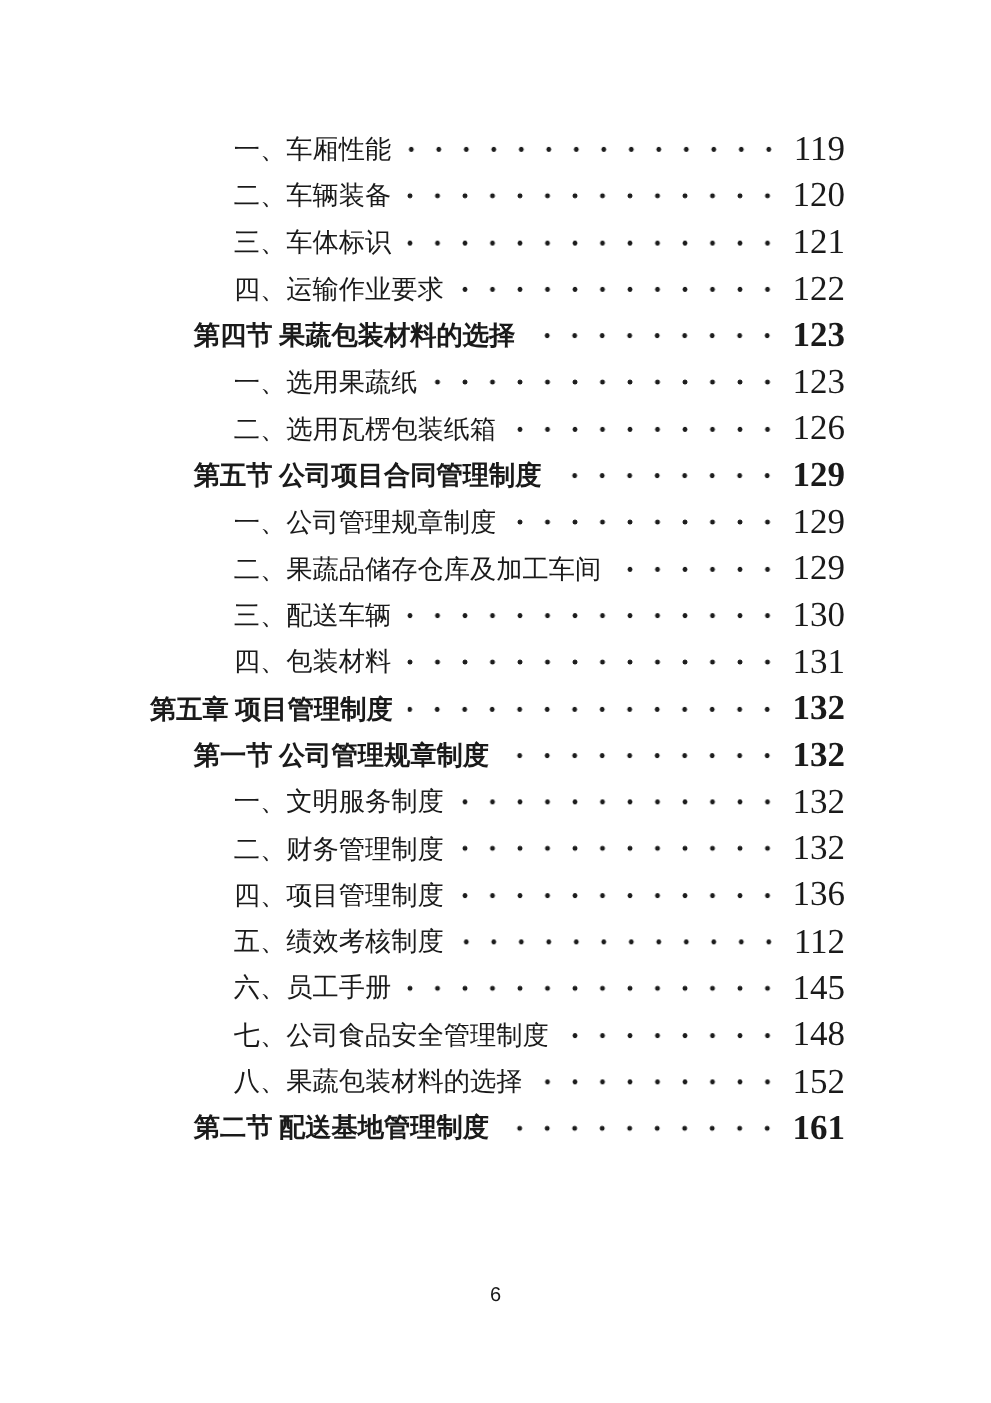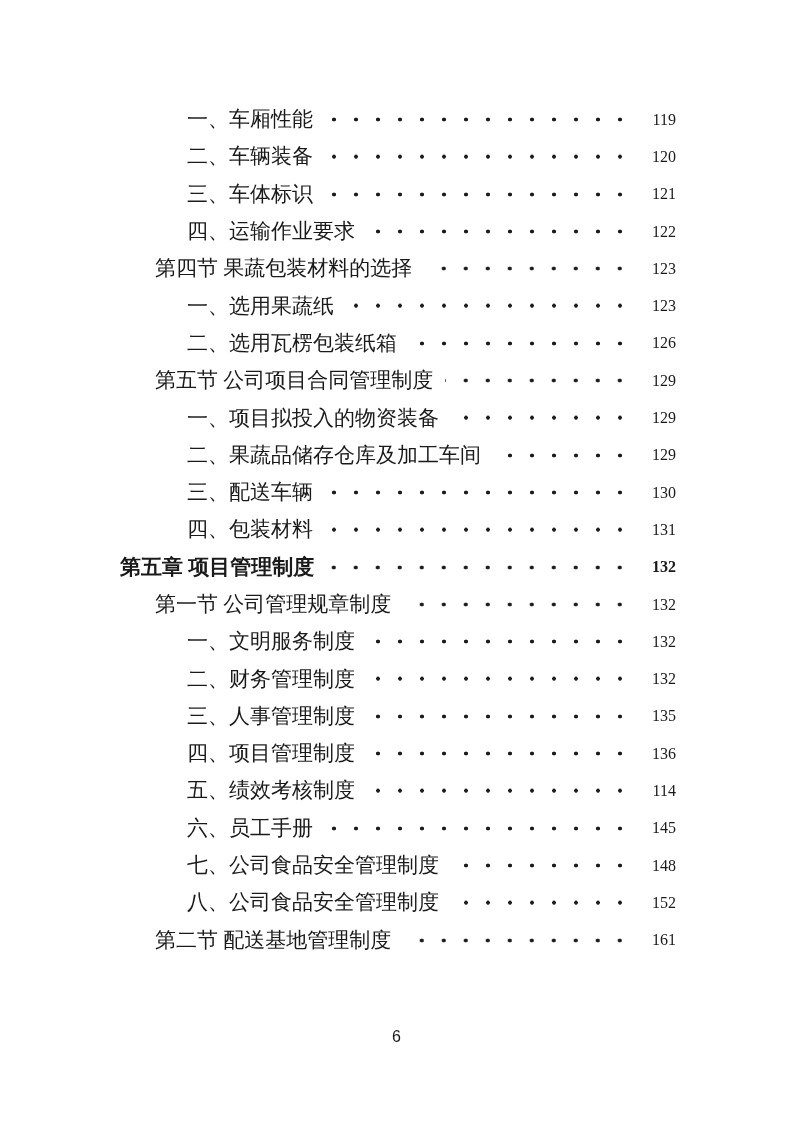--- a/index.html
+++ b/index.html
@@ -22,42 +22,42 @@
     top: 101px;
     width: 556px;
   }
   .row {
     display: flex;
     align-items: center;
     height: 37.3px;
     font-size: 21px;
     line-height: 1;
   }
-  .row.level-2 { padding-left: 35px; }
+  .row.level-2 { padding-left: 35px; font-weight: bold; }
   .row.level-3 { padding-left: 67px; }
   .row.bold { font-weight: bold; }
   .label {
     white-space: pre;
     flex: 0 0 auto;
     text-align: center;
   }
   .dots {
     flex: 1 1 auto;
     align-self: stretch;
     margin: 0 9px 0 12px;
     background-image: radial-gradient(circle, #1c1c1c 1.7px, rgba(0,0,0,0) 2.2px);
     background-size: 22px 100%;
     background-repeat: repeat-x;
     background-position: right center;
   }
   .num {
     flex: 0 0 auto;
     min-width: 36px;
     text-align: right;
-    font-size: 16px;
+    font-size: 28px;
   }
   .footer {
     position: absolute;
     left: 0;
     top: 1028px;
     width: 793px;
     text-align: center;
     font-family: "Liberation Sans", "DejaVu Sans", sans-serif;
     font-size: 16px;
     color: #1a1a1a;
@@ -102,21 +102,21 @@
     <span class="label">二、选用瓦楞包装纸箱</span>
     <span class="dots"></span>
     <span class="num">126</span>
   </div>
       <div class="row level-2">
     <span class="label">第五节 公司项目合同管理制度</span>
     <span class="dots"></span>
     <span class="num">129</span>
   </div>
       <div class="row level-3">
-    <span class="label">一、项目拟投入的物资装备</span>
+    <span class="label">一、公司管理规章制度</span>
     <span class="dots"></span>
     <span class="num">129</span>
   </div>
       <div class="row level-3">
     <span class="label">二、果蔬品储存仓库及加工车间</span>
     <span class="dots"></span>
     <span class="num">129</span>
   </div>
       <div class="row level-3">
     <span class="label">三、配送车辆</span>
@@ -142,46 +142,41 @@
     <span class="label">一、文明服务制度</span>
     <span class="dots"></span>
     <span class="num">132</span>
   </div>
       <div class="row level-3">
     <span class="label">二、财务管理制度</span>
     <span class="dots"></span>
     <span class="num">132</span>
   </div>
       <div class="row level-3">
-    <span class="label">三、人事管理制度</span>
-    <span class="dots"></span>
-    <span class="num">135</span>
-  </div>
-      <div class="row level-3">
     <span class="label">四、项目管理制度</span>
     <span class="dots"></span>
     <span class="num">136</span>
   </div>
       <div class="row level-3">
     <span class="label">五、绩效考核制度</span>
     <span class="dots"></span>
-    <span class="num">114</span>
+    <span class="num">112</span>
   </div>
       <div class="row level-3">
     <span class="label">六、员工手册</span>
     <span class="dots"></span>
     <span class="num">145</span>
   </div>
       <div class="row level-3">
     <span class="label">七、公司食品安全管理制度</span>
     <span class="dots"></span>
     <span class="num">148</span>
   </div>
       <div class="row level-3">
-    <span class="label">八、公司食品安全管理制度</span>
+    <span class="label">八、果蔬包装材料的选择</span>
     <span class="dots"></span>
     <span class="num">152</span>
   </div>
       <div class="row level-2">
     <span class="label">第二节 配送基地管理制度</span>
     <span class="dots"></span>
     <span class="num">161</span>
   </div>
     </div>
   <div class="footer">6</div>

